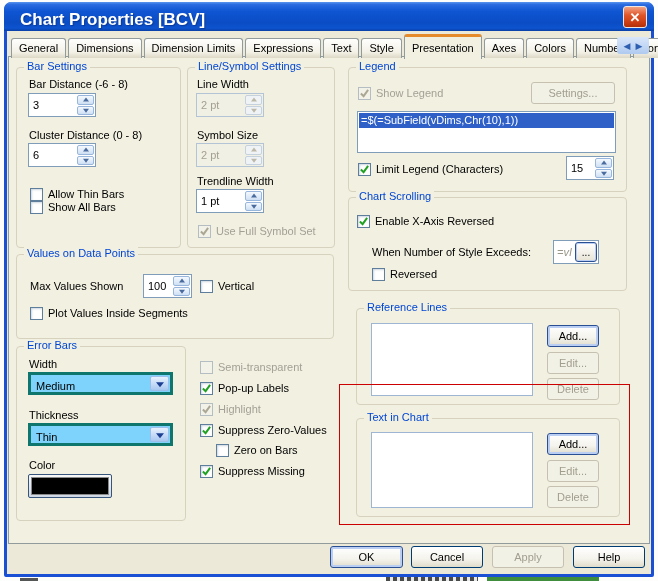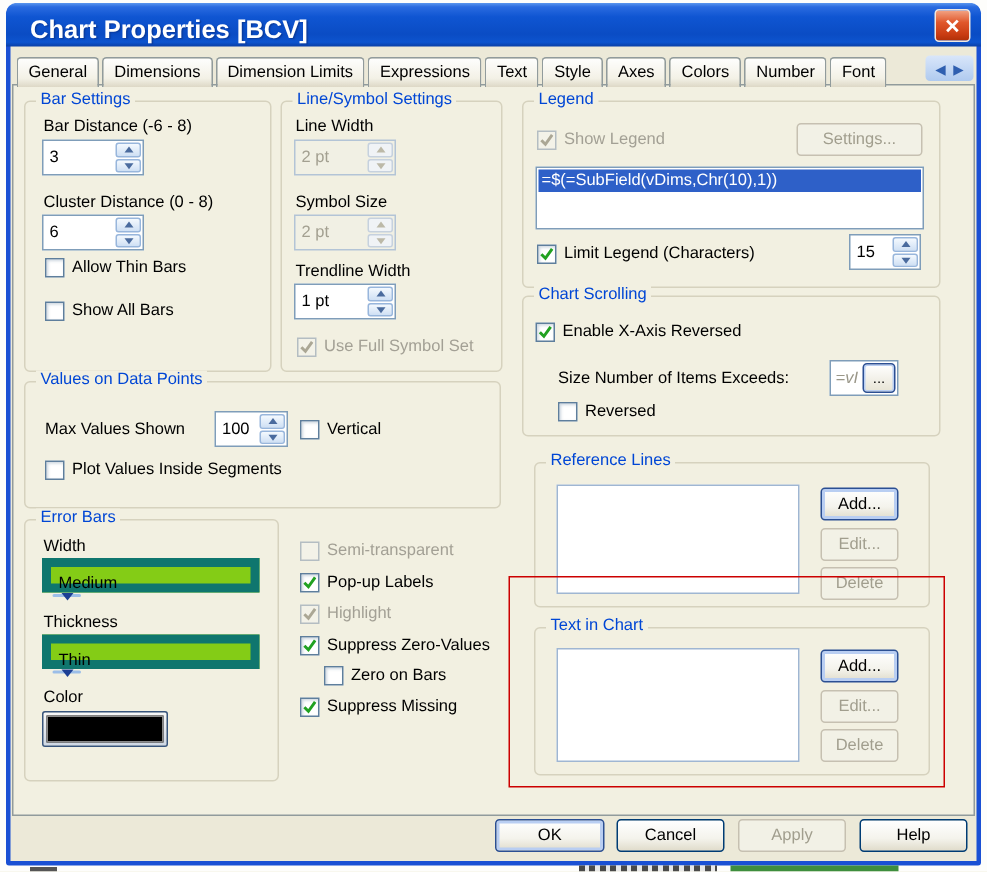--- a/index.html
+++ b/index.html
@@ -44,21 +44,21 @@
   .sb{flex:1;position:relative;border:1px solid #98B6DC;border-radius:2px;
     background:linear-gradient(180deg,#F4F9FE,#CFE0F4);}
   .sb::after{content:"";position:absolute;left:50%;top:50%;}
   .sb.up::after{transform:translate(-50%,-60%);border:3px solid transparent;border-bottom:4px solid #4A6B9E;border-top:none;}
   .sb.dn::after{transform:translate(-50%,-30%);border:3px solid transparent;border-top:4px solid #4A6B9E;border-bottom:none;}
   .spin.disabled{background:#F1F0E4;border-color:#B3C4D6;}
   .spin.disabled .spinval{color:#A3A091;}
   .spin.disabled .sb{background:#F0F3F6;border-color:#C6D1DE;}
   .spin.disabled .sb.up::after{border-bottom-color:#BCB9A8;}
   .spin.disabled .sb.dn::after{border-top-color:#BCB9A8;}
-  .combo{position:absolute;display:flex;height:23px;box-sizing:border-box;border:6px solid #0f766e;background:#84cc16;z-index:2;flex-direction:column;}
+  .combo{position:absolute;display:flex;height:23px;box-sizing:border-box;border:3px solid #0f766e;background:#7dd3fc;z-index:2;}
   .comboval{flex:1;padding:5px 0 0 5px;white-space:nowrap;}
   .combobtn{width:17px;margin:1px;border:1px solid #9CBEE8;border-radius:2px;flex:none;position:relative;
     background:linear-gradient(180deg,#E7F1FD,#A9C8F0);}
   .combobtn::after{content:"";position:absolute;left:50%;top:50%;transform:translate(-50%,-35%);
     border:4px solid transparent;border-top:5px solid #1C3F94;border-bottom:none;}
   .btn{position:absolute;box-sizing:border-box;border:1px solid #003C74;border-radius:3px;z-index:2;
     background:linear-gradient(180deg,#fff 0%,#F4F3EC 60%,#E0DCCB 100%);
     display:flex;align-items:center;justify-content:center;font-family:"Liberation Sans",sans-serif;font-size:11px;cursor:default;}
   .btn.default{box-shadow:inset 0 0 0 2px #B9CEF2;border-color:#2B4F93;}
   .btn.disabled{border-color:#C6C0B1;background:#F2F1E6;color:#A19E8E;box-shadow:none;}
@@ -89,20 +89,21 @@
   <span>✕</span>
 </div>
 
 <div class="tabrow">
   <div class="tab">General</div>
   <div class="tab">Dimensions</div>
   <div class="tab">Dimension Limits</div>
   <div class="tab">Expressions</div>
   <div class="tab">Text</div>
   <div class="tab">Style</div>
+  <div class="tab active">Presentation</div>
   <div class="tab">Axes</div>
   <div class="tab">Colors</div>
   <div class="tab">Number</div>
   <div class="tab">Font</div>
 </div>
 <div class="tab-scroll">
   <span>◀</span>
   <span>▶</span>
 </div>
 
@@ -120,21 +121,21 @@
   </div>
 </div>
 <span class="lbl" style="left:29px;top:129px;">Cluster Distance (0 - 8)</span>
 <div class="spin" style="left:28px;top:143px;width:68px;">
   <div class="spinval">6</div>
   <div class="spinbtns">
     <div class="sb up"></div>
     <div class="sb dn"></div>
   </div>
 </div>
-<div class="cb" style="left:30px;top:171px;">
+<div class="cb" style="left:30px;top:187px;">
   <span class="cbbox"></span>
   <span class="cbtext">Allow Thin Bars</span>
 </div>
 <div class="cb" style="left:30px;top:200px;">
   <span class="cbbox"></span>
   <span class="cbtext">Show All Bars</span>
 </div>
 
 <div class="group" style="left:187px;top:67px;width:146px;height:179px;">
   <span class="gtitle">Line/Symbol Settings</span>
@@ -207,21 +208,21 @@
   <span class="gtitle">Chart Scrolling</span>
 </div>
 <div class="cb" style="left:357px;top:214px;">
   <span class="cbbox">
     <svg class="check" viewBox="0 0 10 10" width="9" height="9">
         <path d="M1 5 L4 8 L9 1"></path>
       </svg>
   </span>
   <span class="cbtext">Enable X-Axis Reversed</span>
 </div>
-<span class="lbl" style="left:372px;top:246px;">Size Number of Items Exceeds:</span>
+<span class="lbl" style="left:372px;top:246px;">When Number of Style Exceeds:</span>
 <div class="exprbox" style="left:553px;top:240px;width:46px;height:24px;">
   <span class="exprtext">=vI</span>
   <div class="minibtn">
     <span>...</span>
   </div>
 </div>
 <div class="cb" style="left:372px;top:267px;">
   <span class="cbbox"></span>
   <span class="cbtext">Reversed</span>
 </div>

